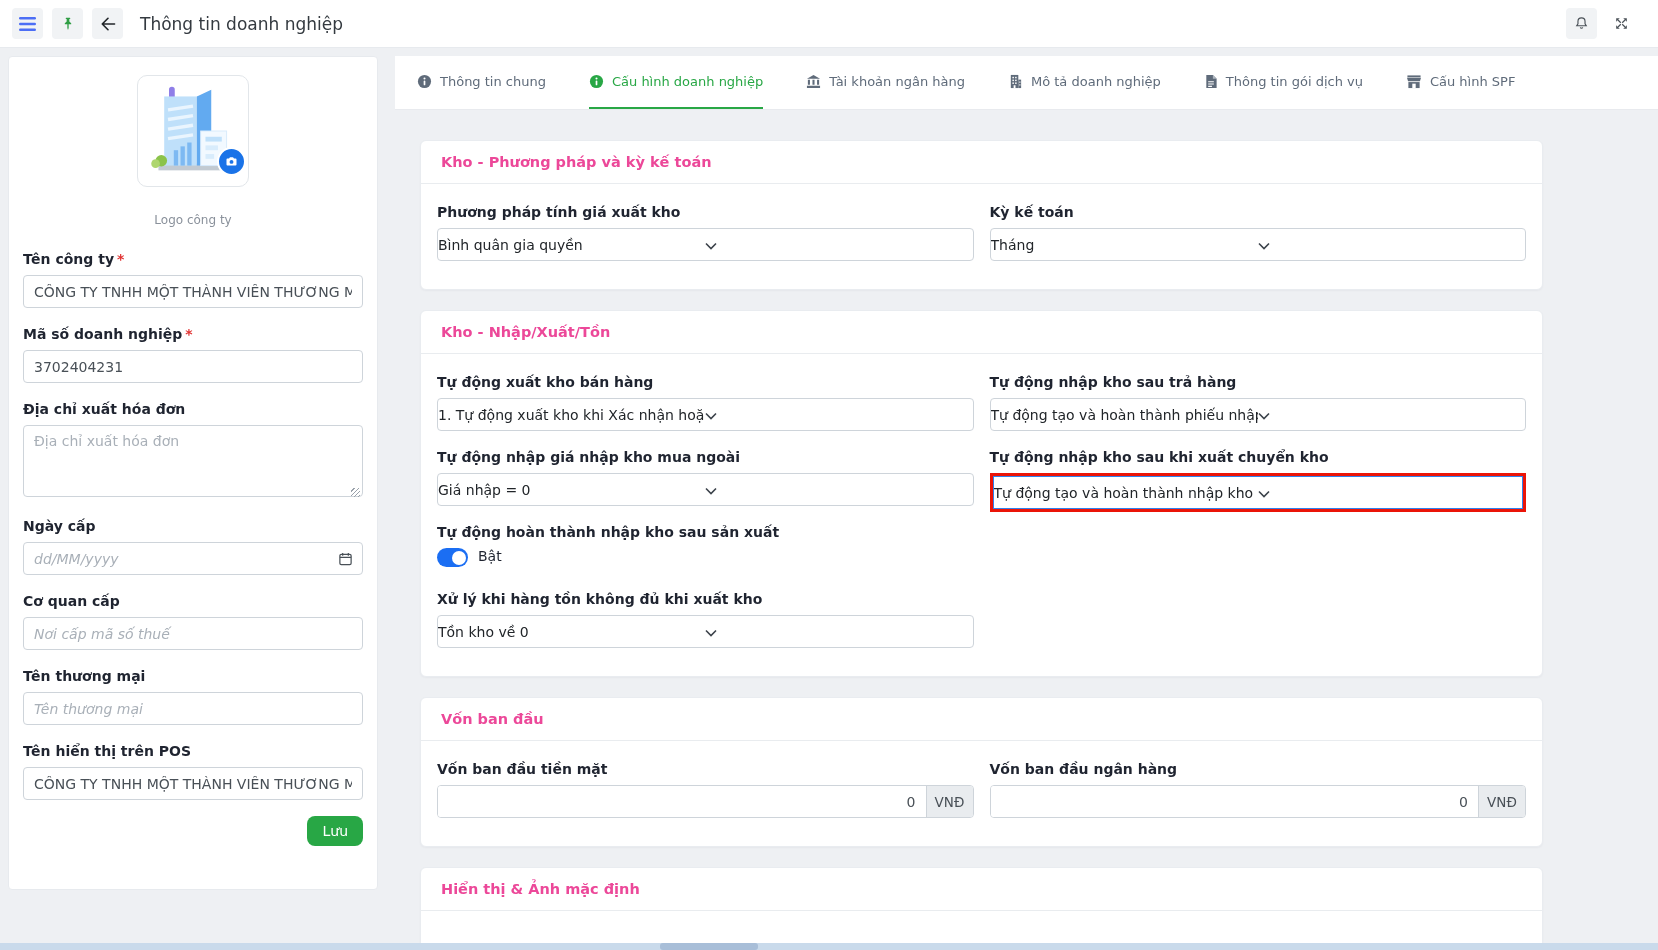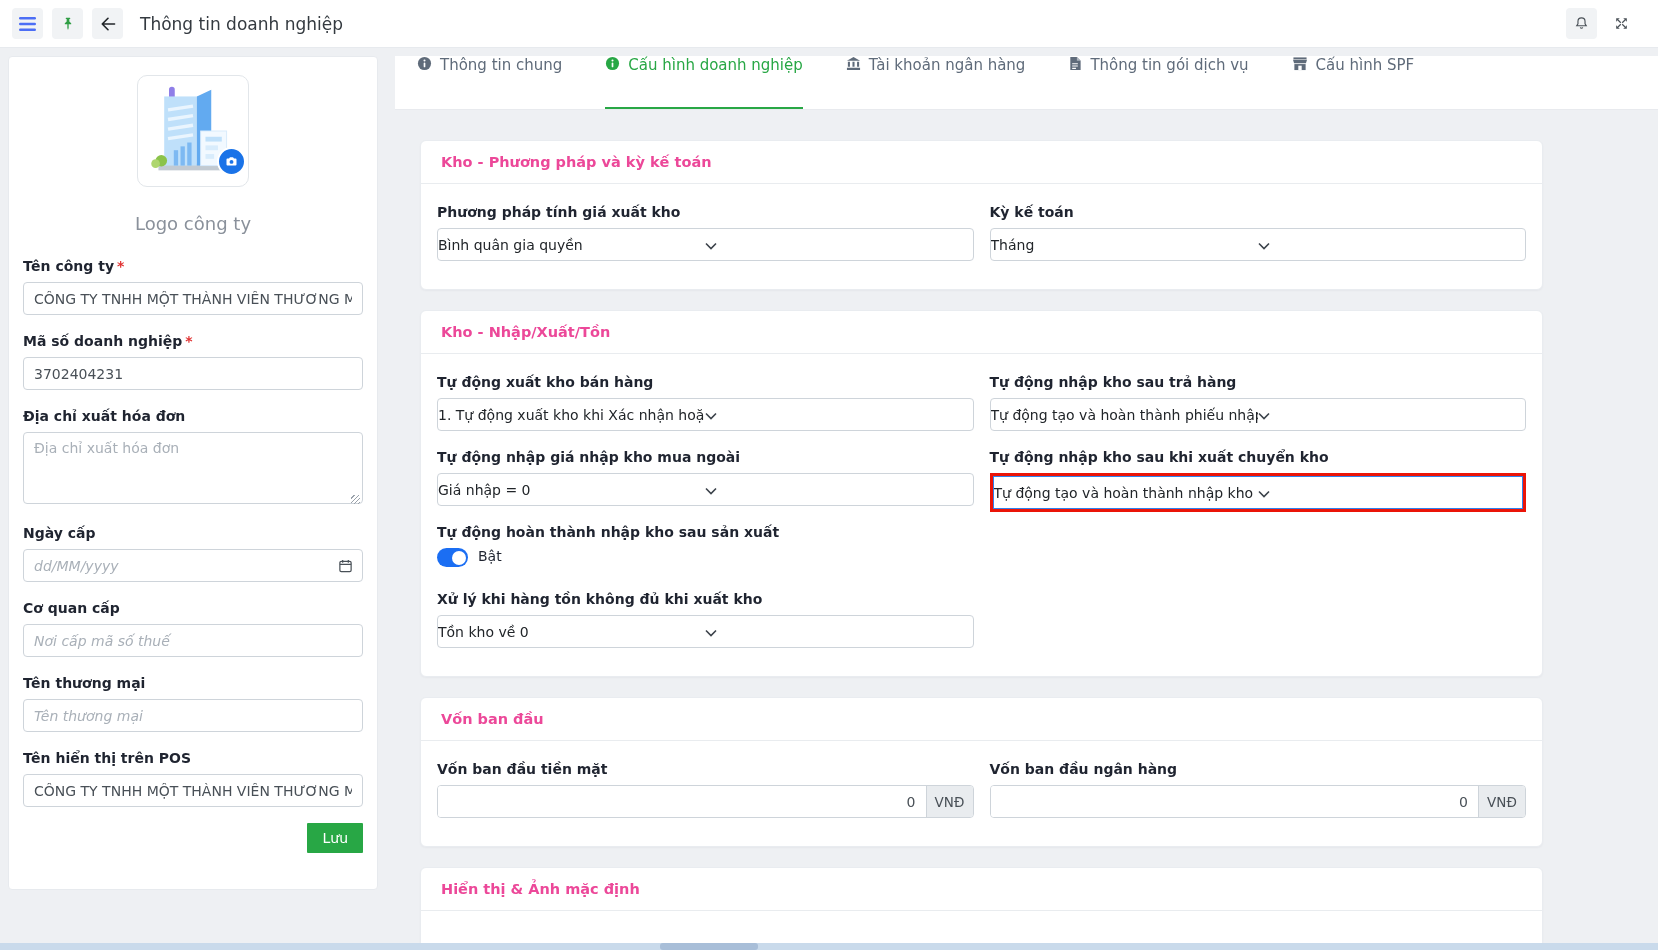--- a/index.html
+++ b/index.html
@@ -29,21 +29,21 @@
   .logo-wrap { text-align:center; }
   .logo-box {
     width:112px; height:112px; margin:2px auto 0; background:#fff;
     border:1px solid #e2e6ea; border-radius:10px; position:relative;
     display:flex; align-items:center; justify-content:center; cursor:pointer;
   }
   .camera-badge {
     position:absolute; right:2px; bottom:10px; width:29px; height:29px; border-radius:50%;
     background:#1a73e8; border:2.5px solid #fff; display:flex; align-items:center; justify-content:center;
   }
-  .logo-caption { margin-top:26px; font-size:18px; color:#8a919b; }
+  .logo-caption { margin-top:26px; font-size:12px; color:#8a919b; }
   .sfield { margin-top:18px; }
   .flabel { font-weight:600; font-size:14px; color:#1f2430; margin-bottom:8px; }
   .req { color:#e03131; margin-left:3px; }
   .tinput {
     width:100%; height:33px; border:1px solid #ced4da; border-radius:4px;
     padding:0 10px; font-size:14px; color:#495057; background:#fff;
     font-family:inherit; outline:none;
   }
   .tinput::placeholder { color:#a9b0b8; }
   .tinput.ph-italic::placeholder { font-style:italic; }
@@ -51,32 +51,32 @@
   .ta-wrap { position:relative; }
   .ta-wrap::after {
     content:""; position:absolute; right:3px; bottom:3px; width:9px; height:9px;
     background:repeating-linear-gradient(135deg,transparent 0 2px,#9aa2ab 2px 3px);
     pointer-events:none;
   }
   .date-wrap { position:relative; }
   .date-wrap svg { position:absolute; right:10px; top:9px; }
   .save-row { margin-top:16px; text-align:right; }
   .save-btn {
-    background:#28a745; color:#fff; border:none; border-radius:1px;
+    background:#28a745; color:#fff; border:none; border-radius:8px;
     padding:7px 15px; font-size:14px; font-family:inherit; cursor:pointer;
   }
   
   .main { flex:1; margin-left:17px; min-width:0; }
   .tabbar {
     background:#fff; height:54px; display:flex; align-items:center;
     padding-left:22px; border-bottom:1px solid #e8eaee;
   }
   .tab {
-    height:100%; display:flex; align-items:flex-start; gap:8px; margin-right:43px;
-    color:#5f6b7a; font-size:15px; cursor:pointer; border-bottom:2px solid transparent;
+    height:100%; display:flex; align-items:center; gap:8px; margin-right:43px;
+    color:#5f6b7a; font-size:13px; cursor:pointer; border-bottom:2px solid transparent;
     white-space:nowrap;
   }
   .tab.active { color:#28a745; border-bottom-color:#28a745; font-weight:500; }
   .tab .tab-icon { display:flex; }
   .content { padding:30px 115px 0 25px; }
   .card {
     background:#fff; border:1px solid #e9ecf0; border-radius:6px; margin-bottom:20px;
     box-shadow:0 1px 2px rgba(20,30,50,.04);
   }
   .card-header {
@@ -284,20 +284,40 @@
       <div class="tab">
         <span class="tab-icon">
             <svg width="15" height="15" viewBox="0 0 16 16" fill="#5f6b7a">
               <path d="M8 1l7 4H1zM2 6h2.2v5.5H2zM6.9 6h2.2v5.5H6.9zM11.8 6H14v5.5h-2.2zM1 12.5h14V15H1z"></path>
             </svg>
           </span>
         <span>Tài khoản ngân hàng</span>
       </div>
       <div class="tab">
         <span class="tab-icon">
+            <svg width="15" height="15" viewBox="0 0 16 16" fill="#5f6b7a">
+              <path d="M3 1h8v14H3z"></path>
+              <path d="M11 6h3v9h-3z"></path>
+              <g fill="#fff">
+                <rect x="4.7" y="3" width="1.6" height="1.6"></rect>
+                <rect x="7.6" y="3" width="1.6" height="1.6"></rect>
+                <rect x="4.7" y="6" width="1.6" height="1.6"></rect>
+                <rect x="7.6" y="6" width="1.6" height="1.6"></rect>
+                <rect x="4.7" y="9" width="1.6" height="1.6"></rect>
+                <rect x="7.6" y="9" width="1.6" height="1.6"></rect>
+                <rect x="6" y="12" width="2" height="3"></rect>
+                <rect x="12" y="8" width="1.3" height="1.3"></rect>
+                <rect x="12" y="11" width="1.3" height="1.3"></rect>
+              </g>
+            </svg>
+          </span>
+        <span>Mô tả doanh nghiệp</span>
+      </div>
+      <div class="tab">
+        <span class="tab-icon">
             <svg width="14" height="15" viewBox="0 0 14 16" fill="#5f6b7a">
               <path d="M2 1h7l4 4v10H2z"></path>
               <path d="M9 1l4 4H9z" fill="#aeb6bf"></path>
               <g stroke="#fff" stroke-width="1.1">
                 <path d="M4 8.2h6M4 10.7h6M4 13.2h4"></path>
               </g>
             </svg>
           </span>
         <span>Thông tin gói dịch vụ</span>
       </div>

